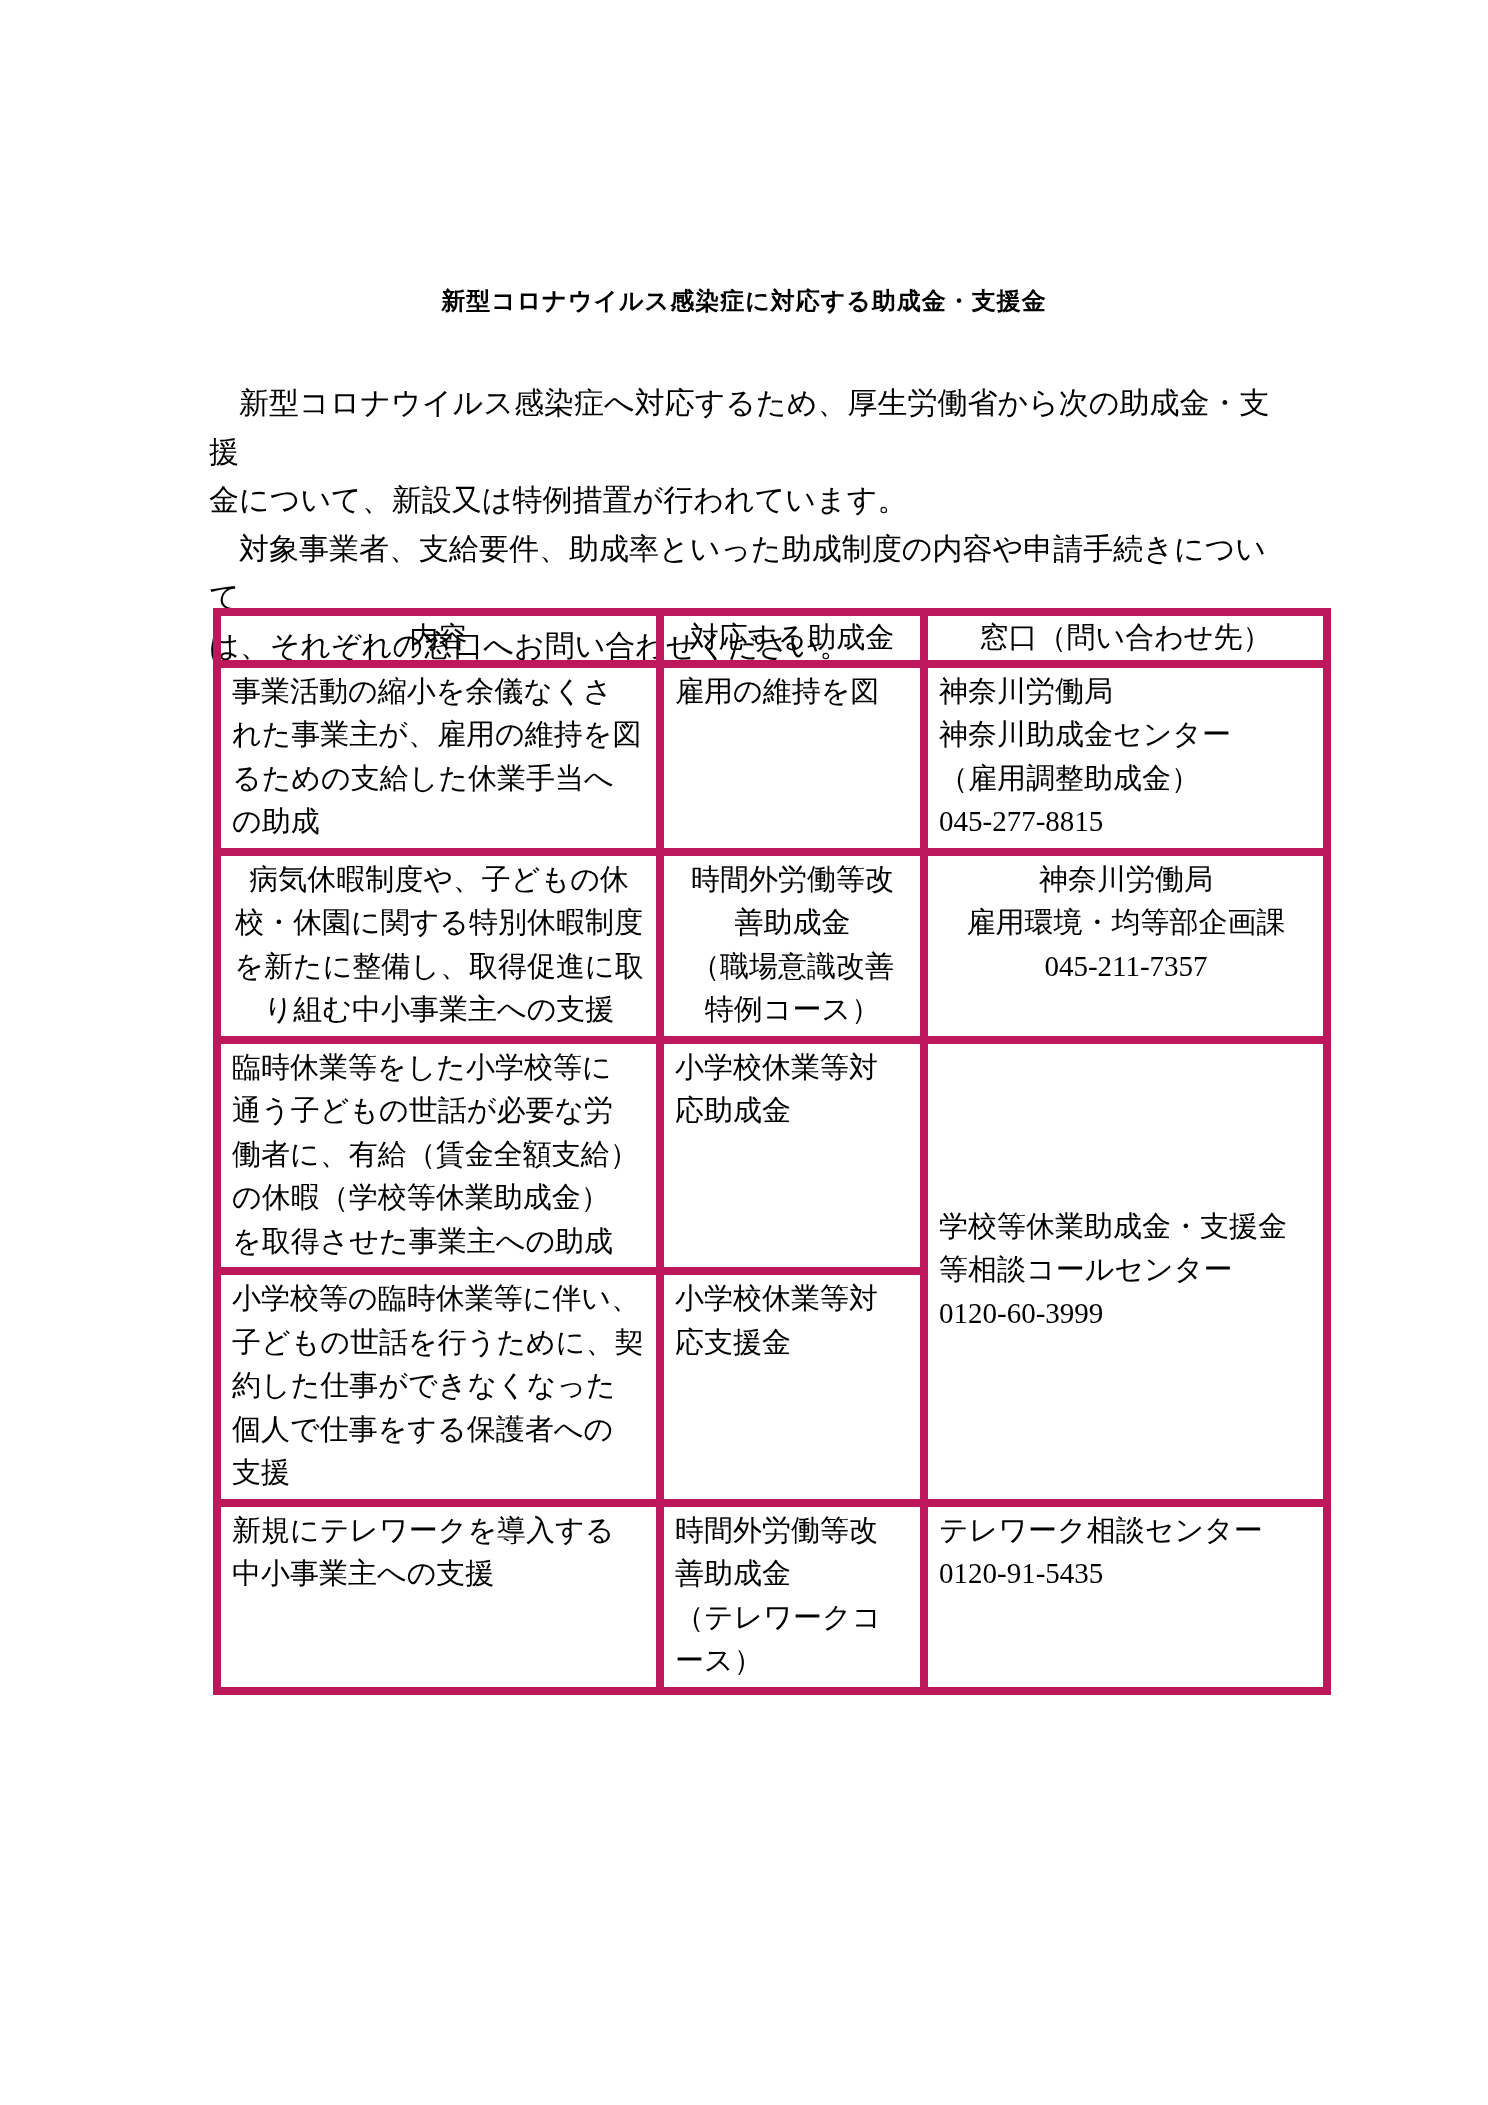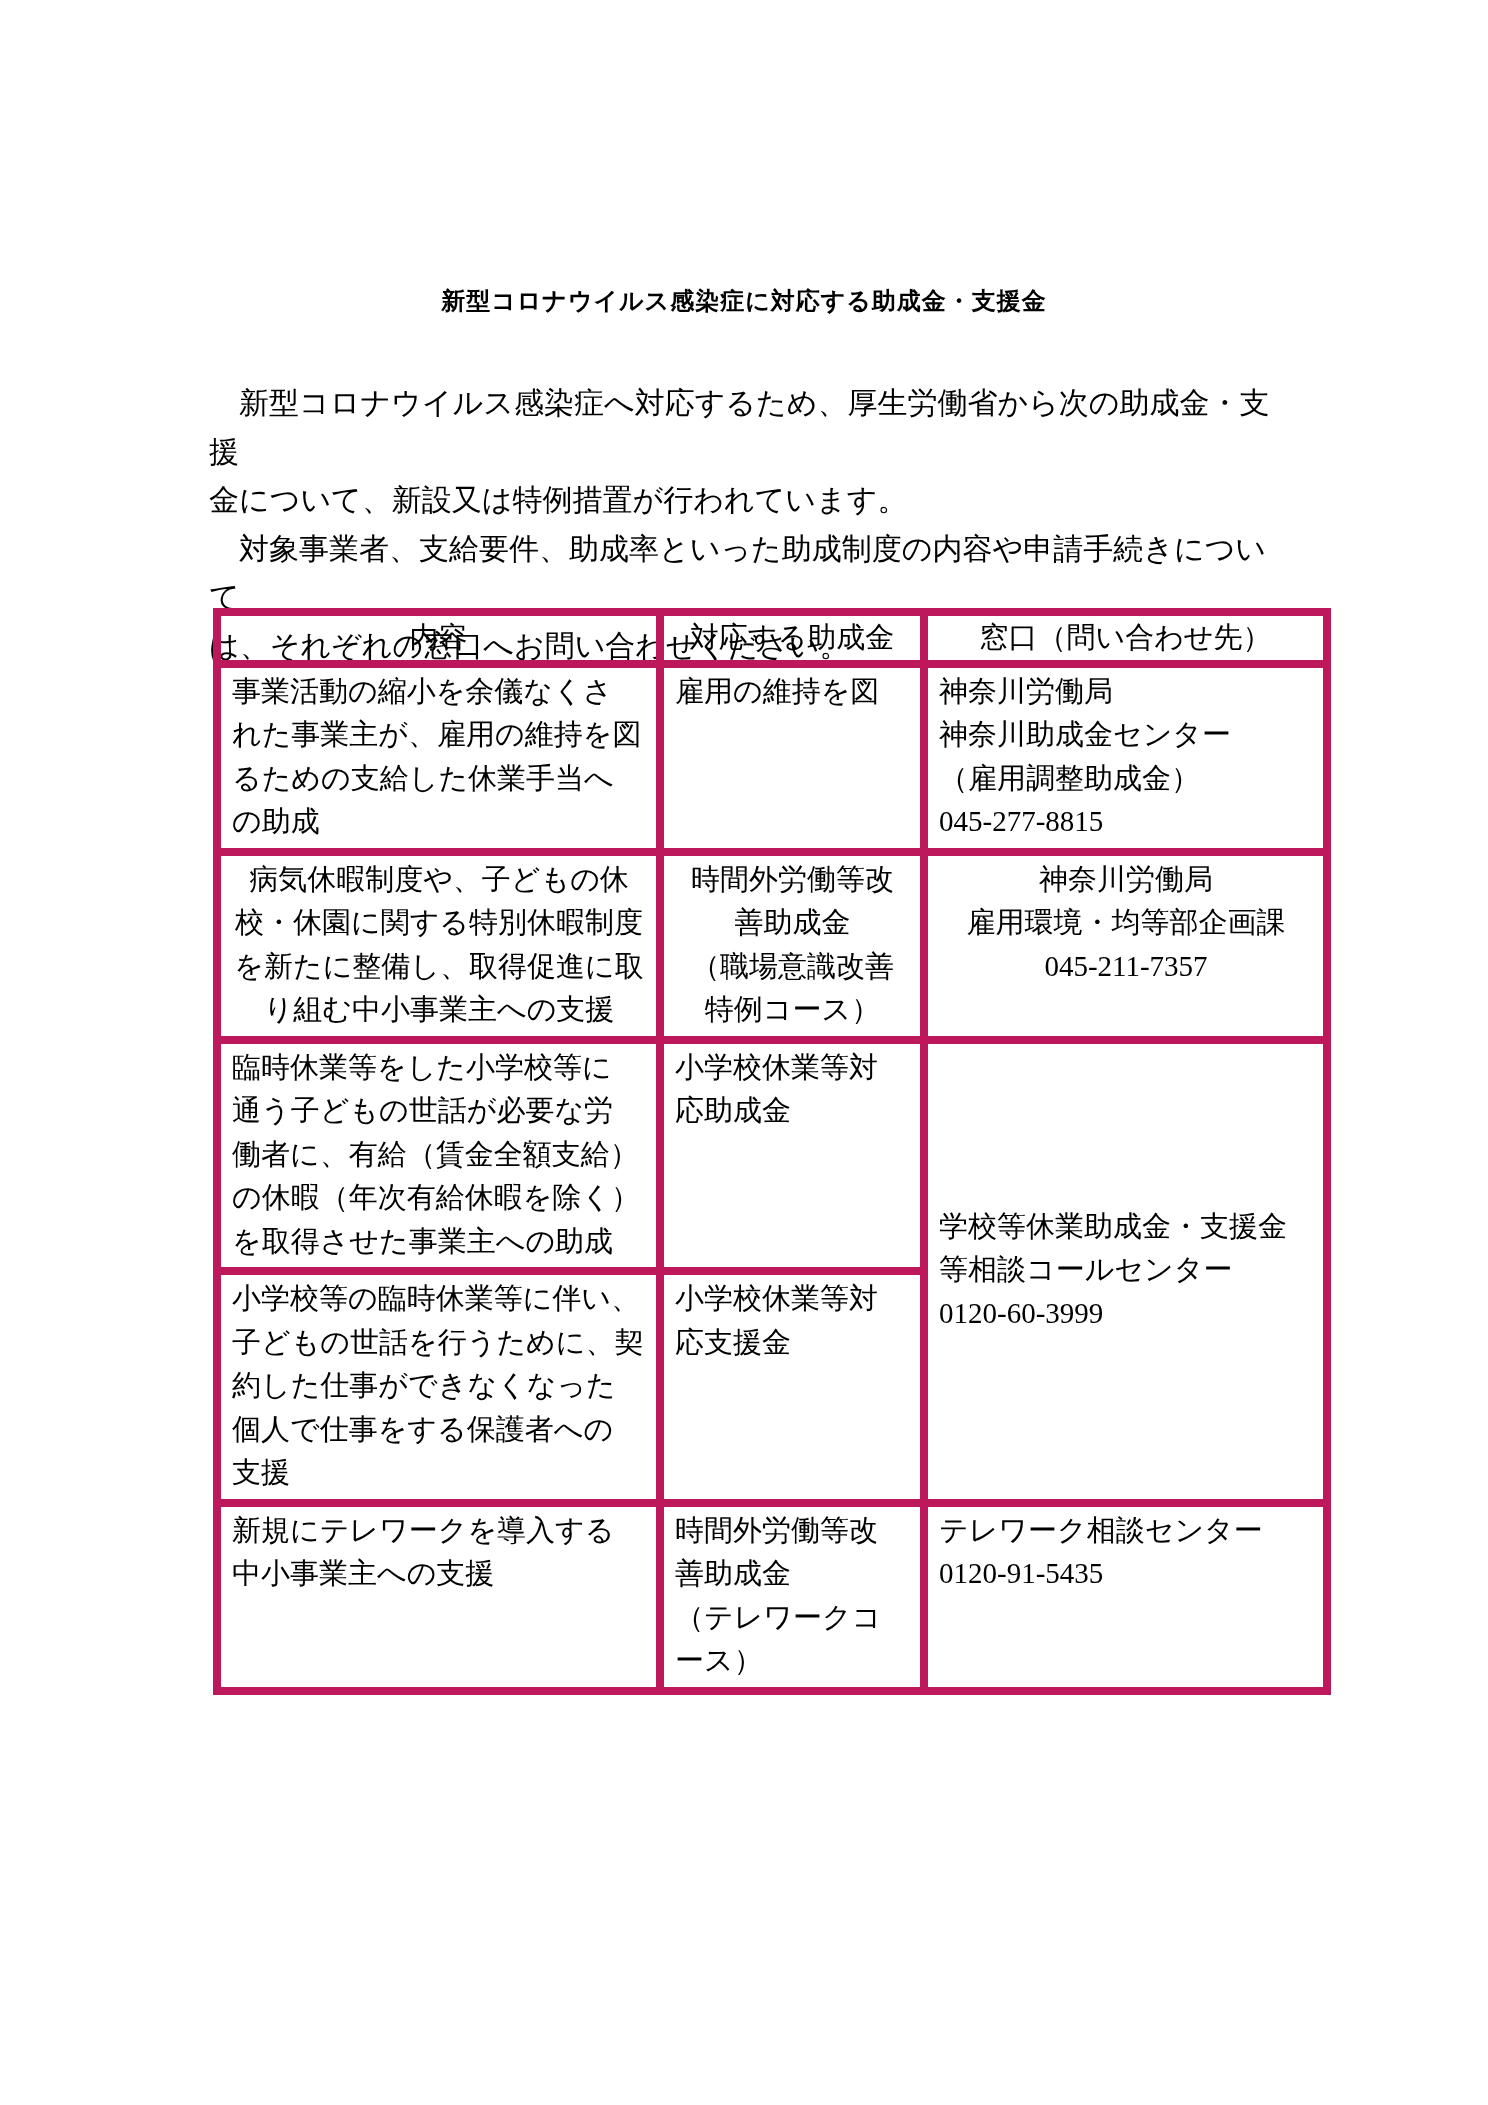--- a/index.html
+++ b/index.html
@@ -127,21 +127,21 @@
 （職場意識改善
 特例コース）</td>
         <td>神奈川労働局
 雇用環境・均等部企画課
 045-211-7357</td>
       </tr>
       <tr class="r3">
         <td>臨時休業等をした小学校等に
 通う子どもの世話が必要な労
 働者に、有給（賃金全額支給）
-の休暇（年次有給休暇を除く）
+の休暇（学校等休業助成金）
 を取得させた事業主への助成</td>
         <td>小学校休業等対
 応助成金</td>
         <td class="mid" rowspan="2">学校等休業助成金・支援金
 等相談コールセンター
 0120-60-3999</td>
       </tr>
       <tr class="r4">
         <td>小学校等の臨時休業等に伴い、
 子どもの世話を行うために、契

